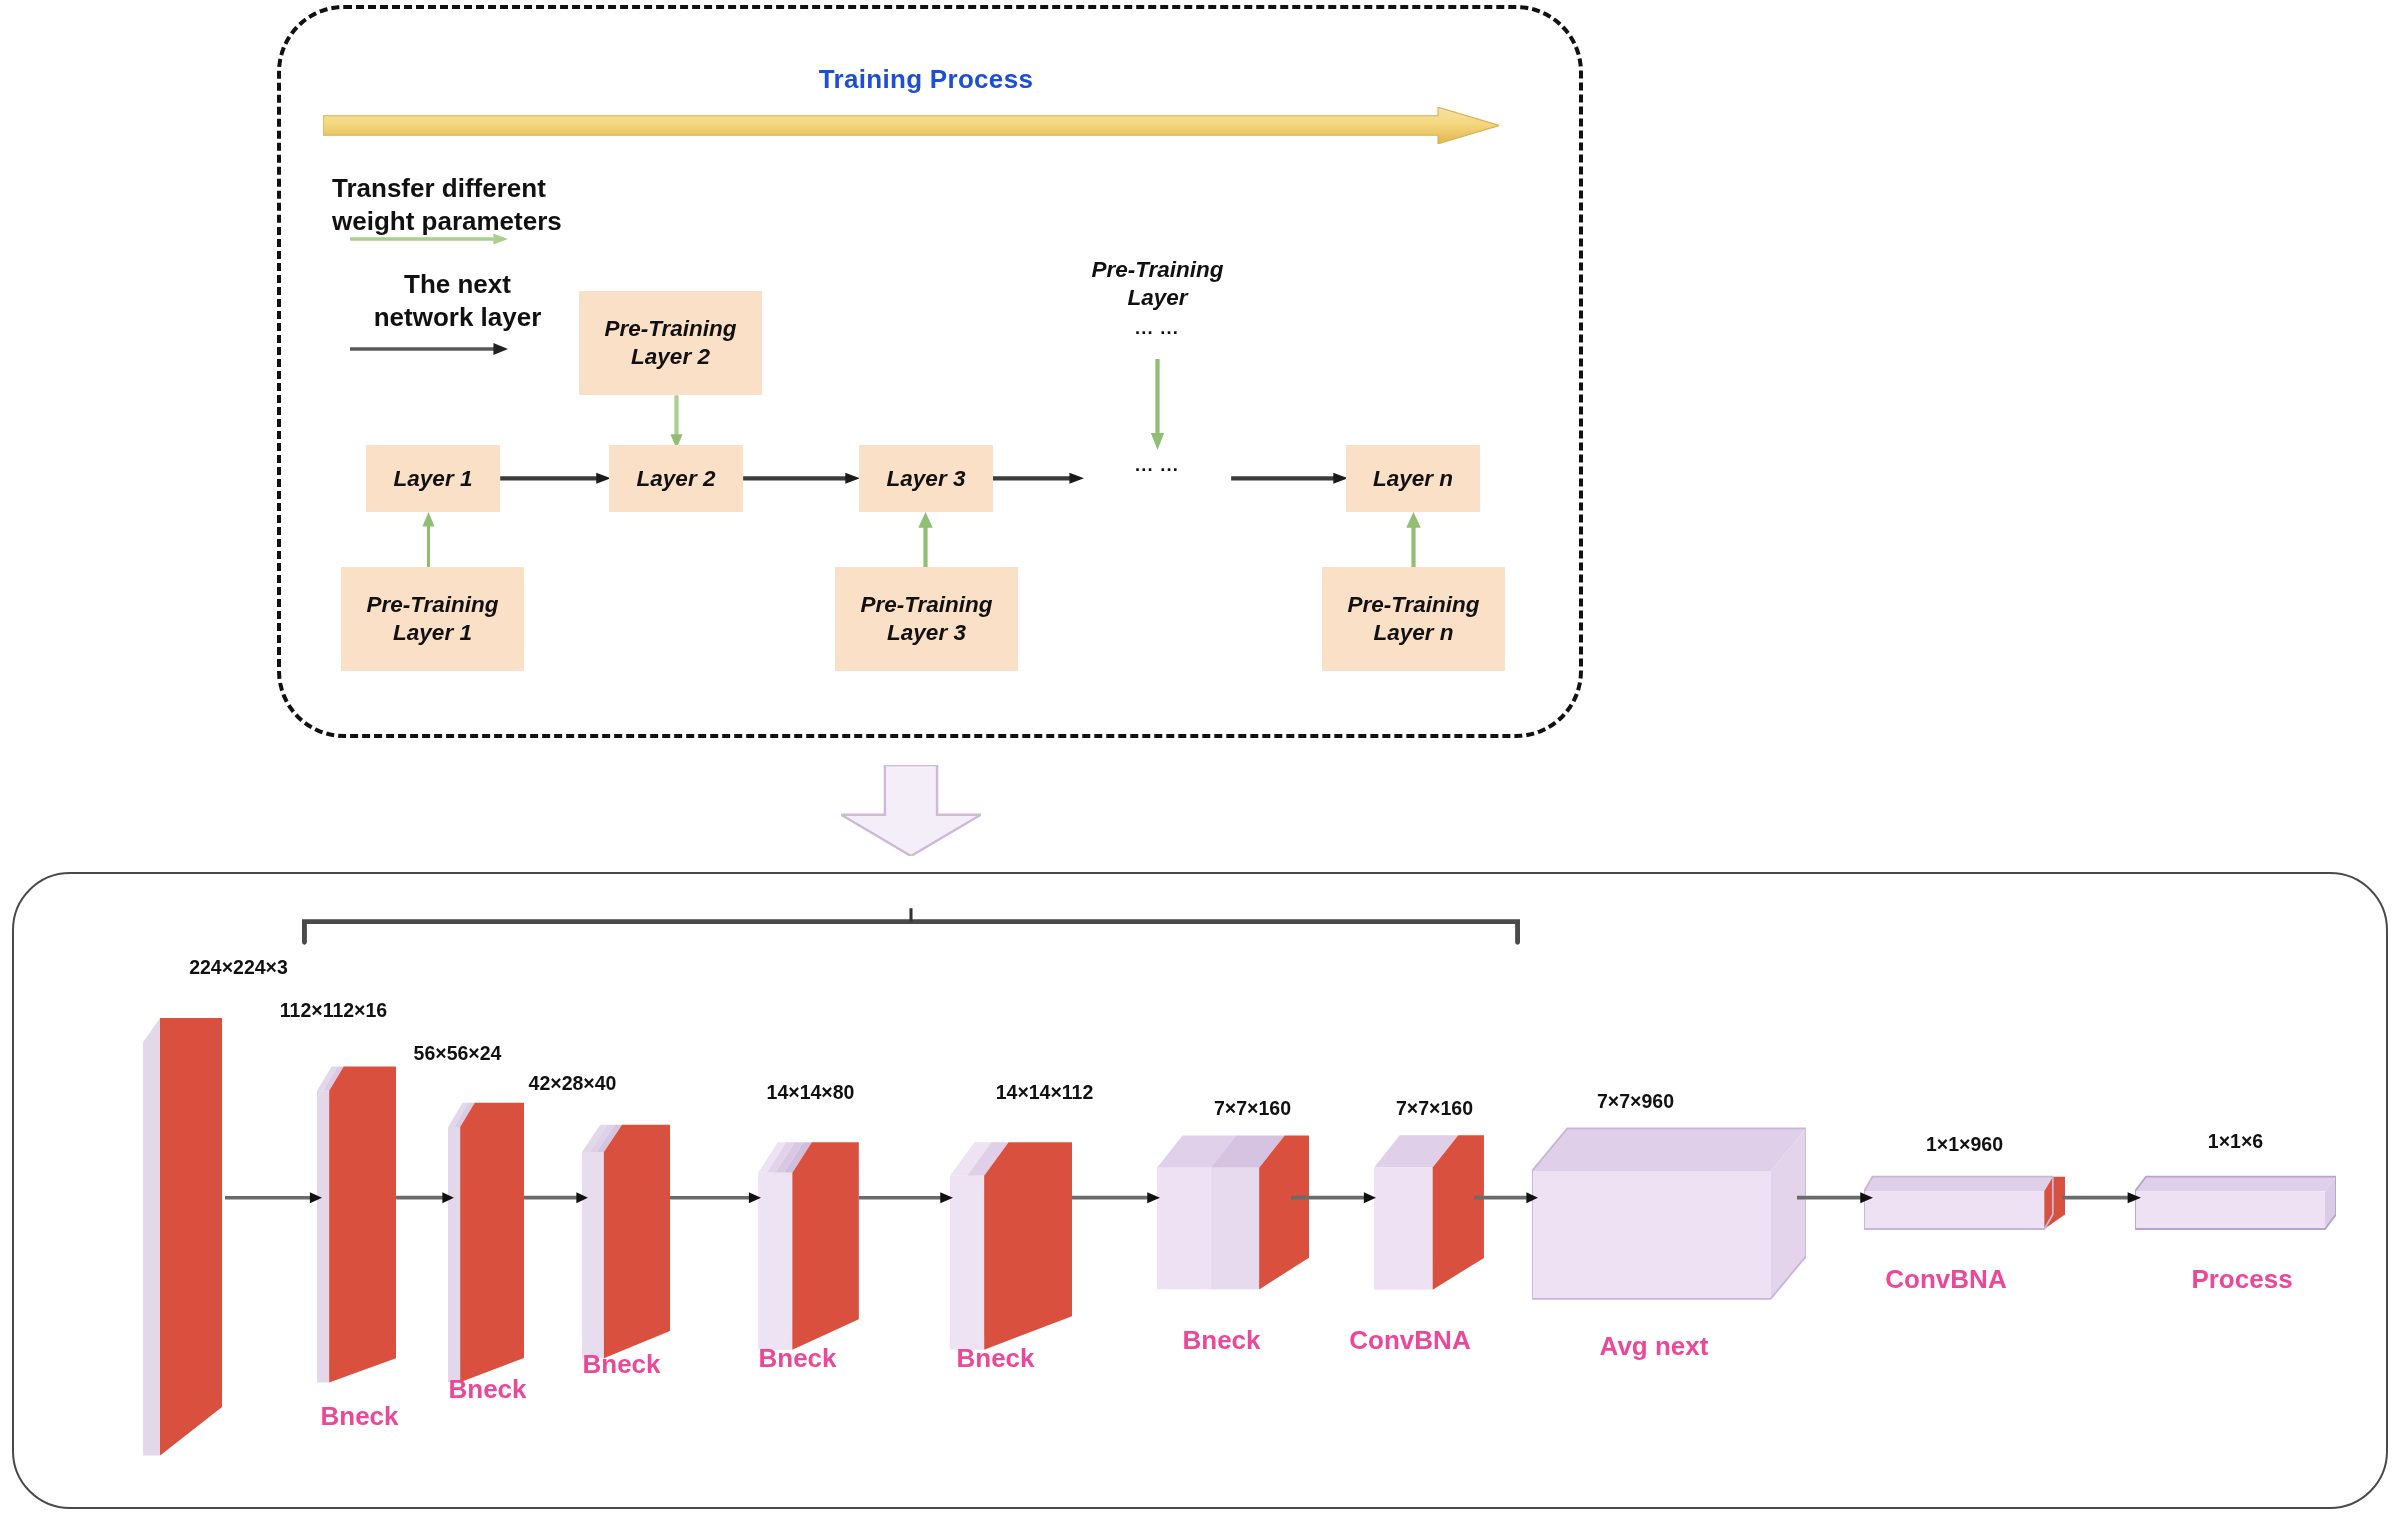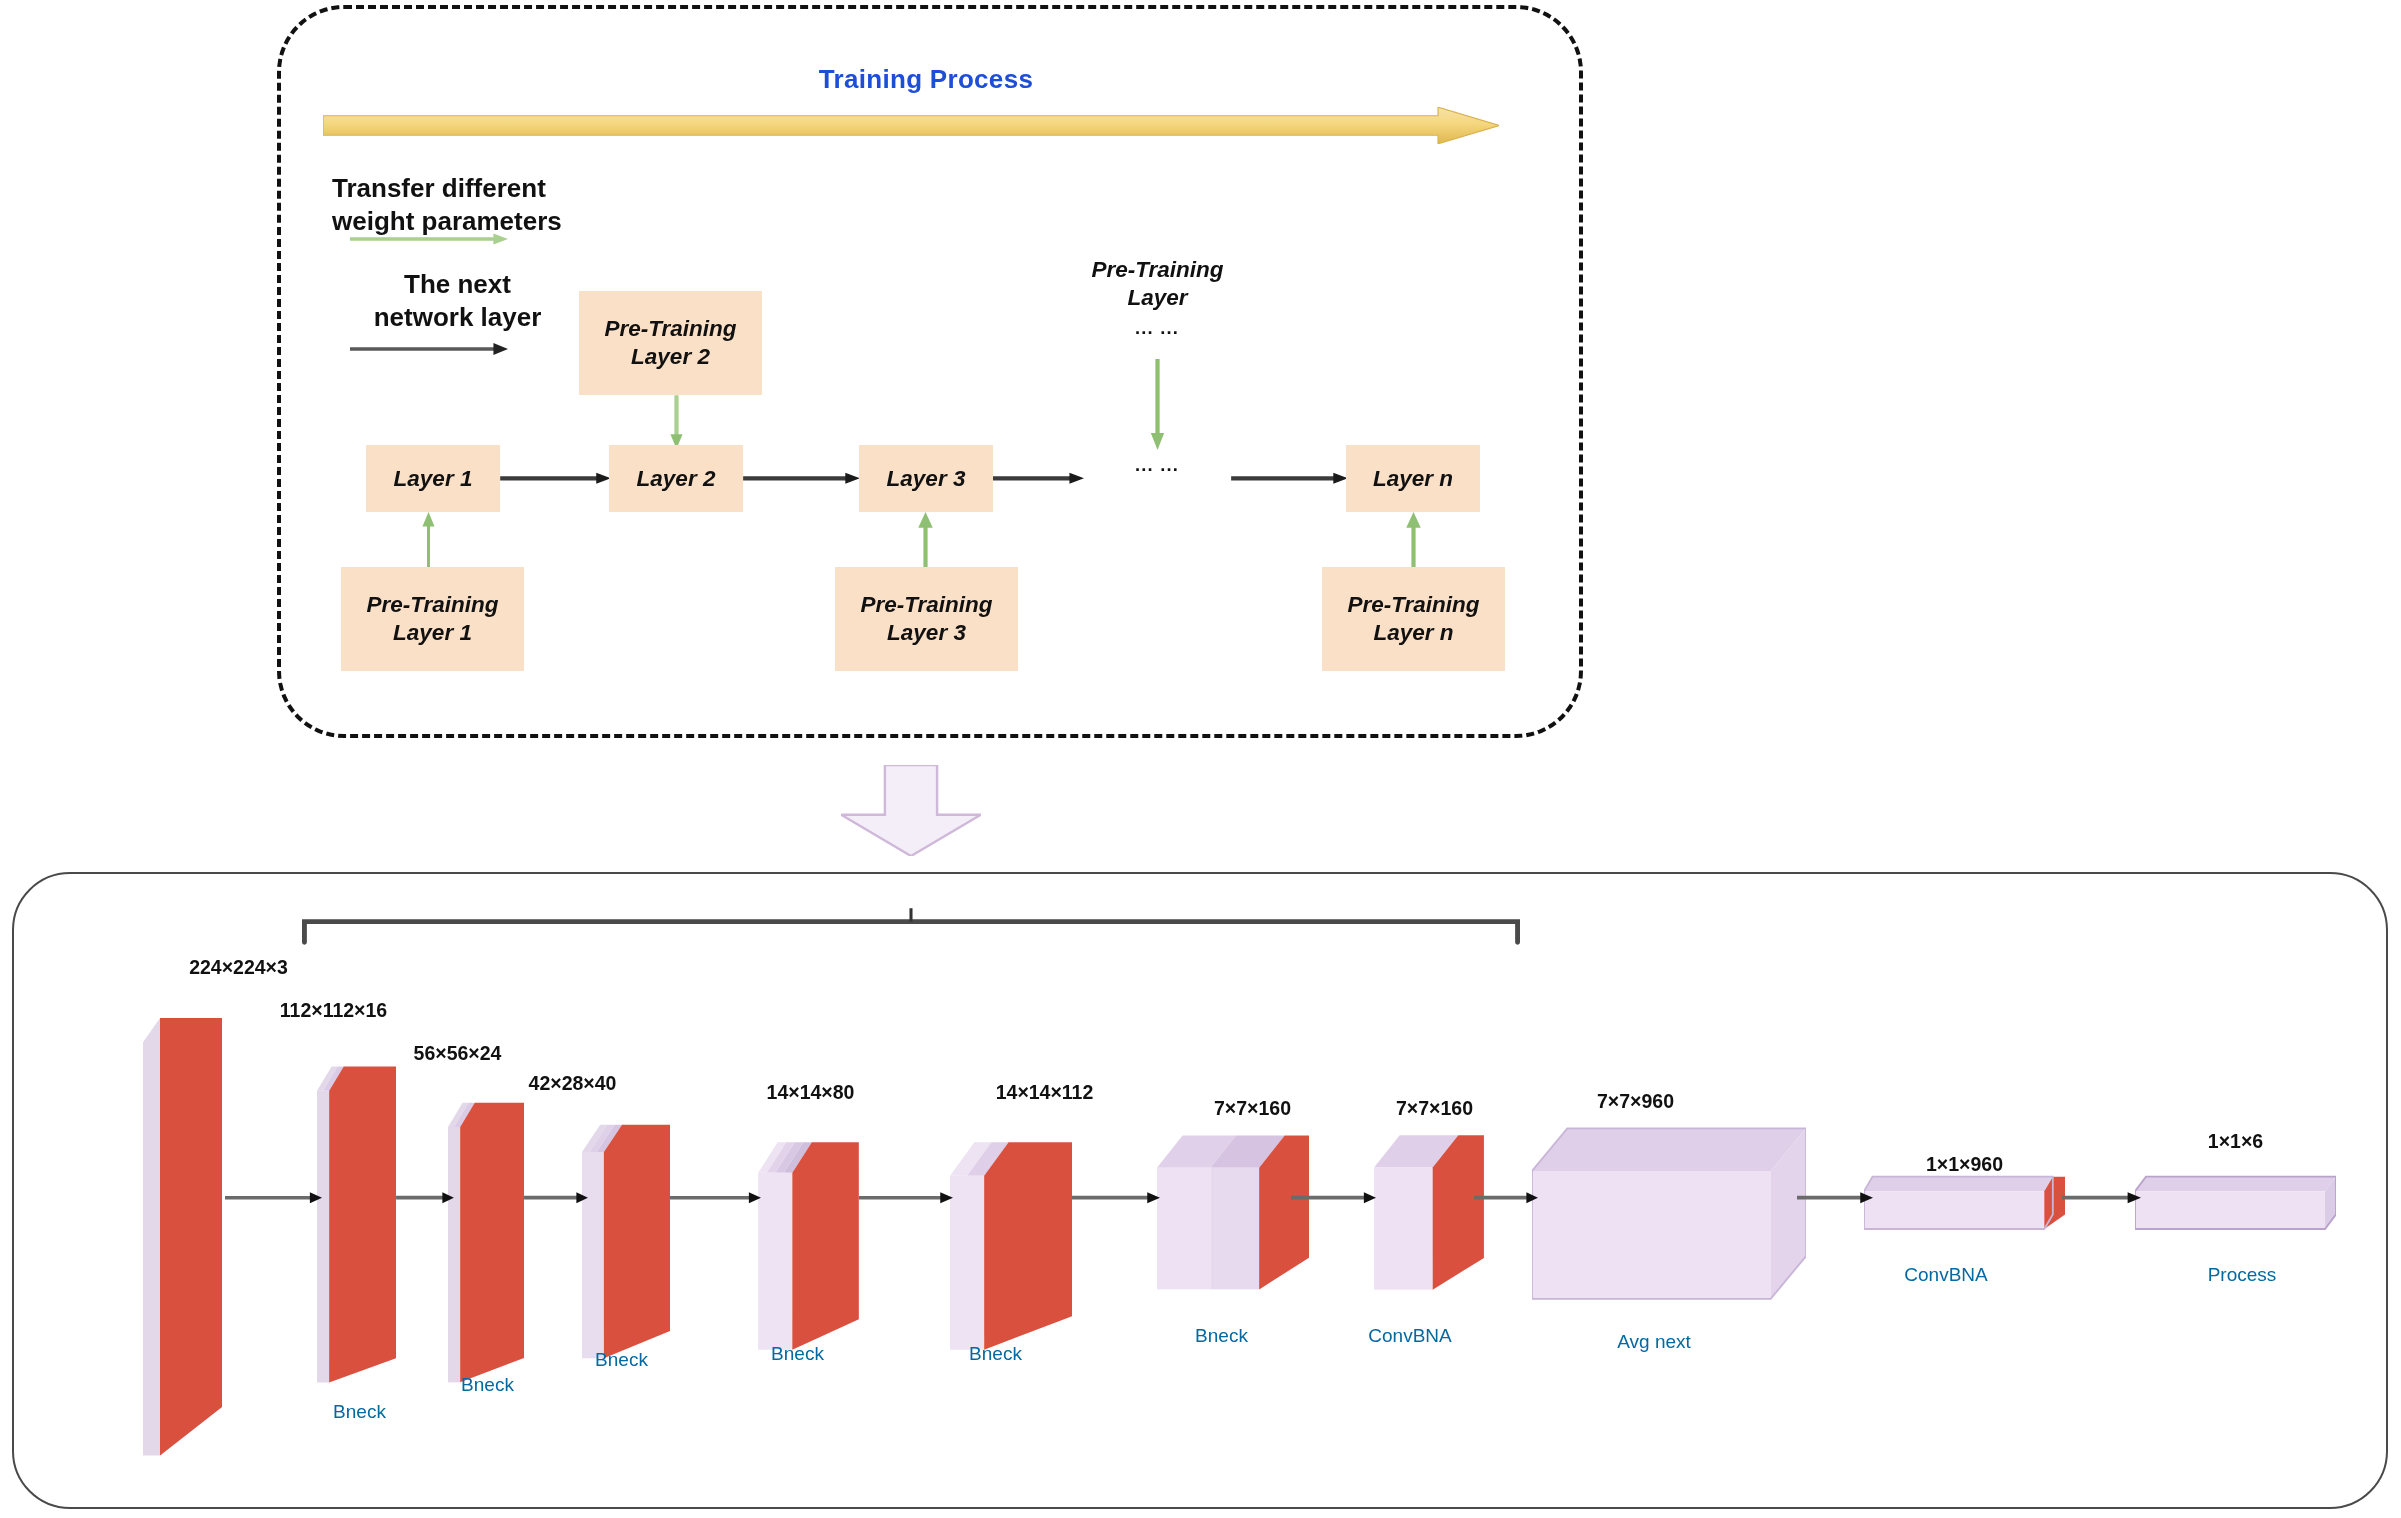--- a/index.html
+++ b/index.html
@@ -79,21 +79,21 @@
   
   #brace{left:302px;top:908px;width:1218px;height:37px;}
 
   
   .blk{position:absolute;}
   .dim-label{
     position:absolute;font-size:19.5px;font-weight:bold;color:#111;
     white-space:nowrap;text-align:center;
   }
   .blk-label{
-    position:absolute;font-size:19px;font-weight:normal;color:#0369a1;
+    position:absolute;font-size:26px;font-weight:bold;color:#ec4899;
     white-space:nowrap;text-align:center;
   }
   .conn{position:absolute;height:13.4px;}
 </style>
 </head>
 <body>
 
 <div id="root">
 
   <div id="top-panel" class="abs"></div>
@@ -290,21 +290,21 @@
 
   <div class="dim-label" style="left:1550px;top:1090px;width:171px;">7×7×960</div>
   <svg class="blk" style="left:1532px;top:1127px;width:274px;height:189px;" viewBox="0 0 450 310">
     <polygon points="0,72 58,2 450,2 392,72" fill="#DFCFE9"></polygon>
     <rect x="0" y="72" width="392" height="210" fill="#EDE1F3"></rect>
     <polygon points="392,72 450,2 450,212 392,282" fill="#E3D4EC"></polygon>
     <path d="M0,72 L58,2 L450,2 L450,212 L392,282 L0,282 Z" fill="none" stroke="#C9B5D8" stroke-width="3"></path>
   </svg>
   <div class="blk-label" style="left:1581px;top:1331px;width:146px;">Avg next</div>
 
-  <div class="dim-label" style="left:1879px;top:1133px;width:171px;margin-top:20px;">1×1×960</div>
+  <div class="dim-label" style="left:1879px;top:1133px;width:171px;">1×1×960</div>
   <svg class="blk" style="left:1864px;top:1173px;width:201px;height:67px;" viewBox="0 0 330 110">
     <polygon points="0,30 14,6 310,6 296,30" fill="#DFCFE9"></polygon>
     <rect x="0" y="30" width="296" height="62" fill="#EDE1F3"></rect>
     <polygon points="296,30 310,6 330,6 330,68 296,92" fill="#D9503F"></polygon>
     <path d="M0,30 L14,6 L310,6 L310,68 L296,92 L0,92 Z" fill="none" stroke="#C9B5D8" stroke-width="3"></path>
   </svg>
   <div class="blk-label" style="left:1873px;top:1264px;width:146px;">ConvBNA</div>
 
   <div class="dim-label" style="left:2150px;top:1130px;width:171px;">1×1×6</div>
   <svg class="blk" style="left:2135px;top:1173px;width:201px;height:67px;" viewBox="0 0 330 110">

